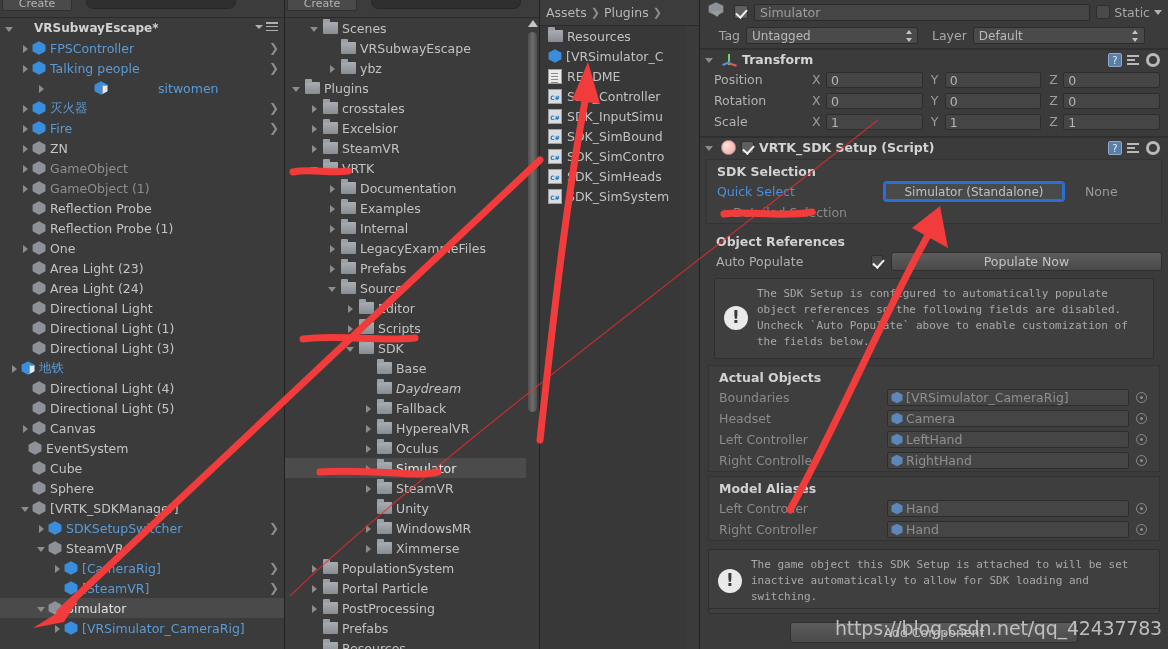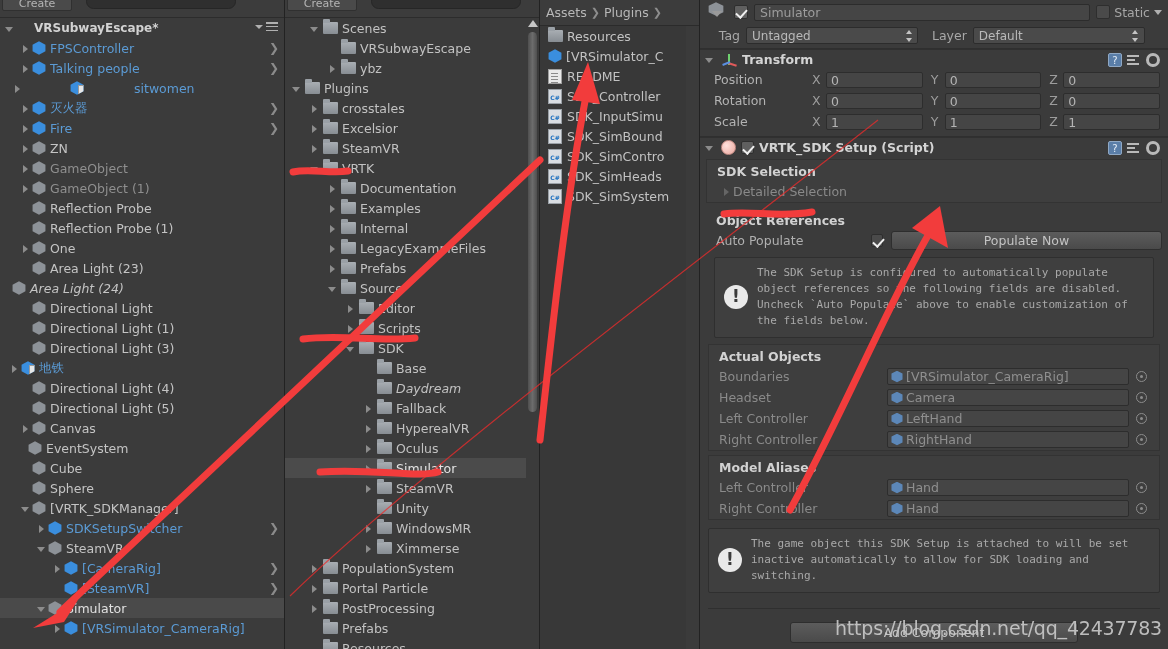--- a/index.html
+++ b/index.html
@@ -300,21 +300,21 @@
           <span class="cube blue"></span>
           <span class="hlabel blue">FPSController</span>
           <span class="rchev">❯</span>
         </div>
         <div class="hrow" style="padding-left: 20px;">
           <span class="twirl closed"></span>
           <span class="cube blue"></span>
           <span class="hlabel blue">Talking people</span>
           <span class="rchev">❯</span>
         </div>
-        <div class="hrow" style="padding-left: 12px; gap: 46px;">
+        <div class="hrow" style="padding-left: 36px; gap: 46px;">
           <span class="twirl closed"></span>
           <span class="cube blue prefabdoc"></span>
           <span class="hlabel blue">sitwomen</span>
         </div>
         <div class="hrow" style="padding-left: 20px;">
           <span class="twirl closed"></span>
           <span class="cube blue"></span>
           <span class="hlabel blue">灭火器</span>
           <span class="rchev">❯</span>
         </div>
@@ -352,21 +352,21 @@
         <div class="hrow" style="padding-left: 20px;">
           <span class="twirl closed"></span>
           <span class="cube grey"></span>
           <span class="hlabel ">One</span>
         </div>
         <div class="hrow" style="padding-left: 20px;">
           <span class="twirl"></span>
           <span class="cube grey"></span>
           <span class="hlabel ">Area Light (23)</span>
         </div>
-        <div class="hrow" style=" font-style: italic;">
+        <div class="hrow" style="padding-left: 20px;">
           <span class="twirl"></span>
           <span class="cube grey"></span>
           <span class="hlabel ">Area Light (24)</span>
         </div>
         <div class="hrow" style="padding-left: 20px;">
           <span class="twirl"></span>
           <span class="cube grey"></span>
           <span class="hlabel ">Directional Light</span>
         </div>
         <div class="hrow" style="padding-left: 20px;">
@@ -790,20 +790,31 @@
             <i style="top:2px;"></i>
             <i style="top:6px;width:8px;"></i>
             <i style="top:10px;"></i>
           </span>
         <span class="ic-gear"></span>
       </span>
     </div>
 
     <div class="sect" style="margin-top:2px;">
       <div class="sect-title">SDK Selection</div>
+      <div class="subrow">
+        <span class="linklabel">Quick Select</span>
+        <span class="selbox focus">
+          <span>Simulator (Standalone)</span>
+          <span class="stepper" style="position:absolute;right:5px;top:2px;width:7px;height:12px;display:flex;flex-direction:column;justify-content:space-between;align-items:center;">
+            <span class="u"></span>
+              <span class="dn"></span>
+          </span>
+        </span>
+        <span class="nonelbl">None</span>
+      </div>
       <div class="subrow" style="padding-left:14px;">
         <span class="twirl closed" style="opacity:.5;"></span>
         <span class="lbl dis">Detailed Selection</span>
       </div>
     </div>
 
     <div class="sect" style="margin-top:6px;border:none;background:transparent;">
       <div class="sect-title" style="padding-left:10px;">Object References</div>
       <div class="subrow">
         <span class="lbl" style="width:168px;">Auto Populate</span>

